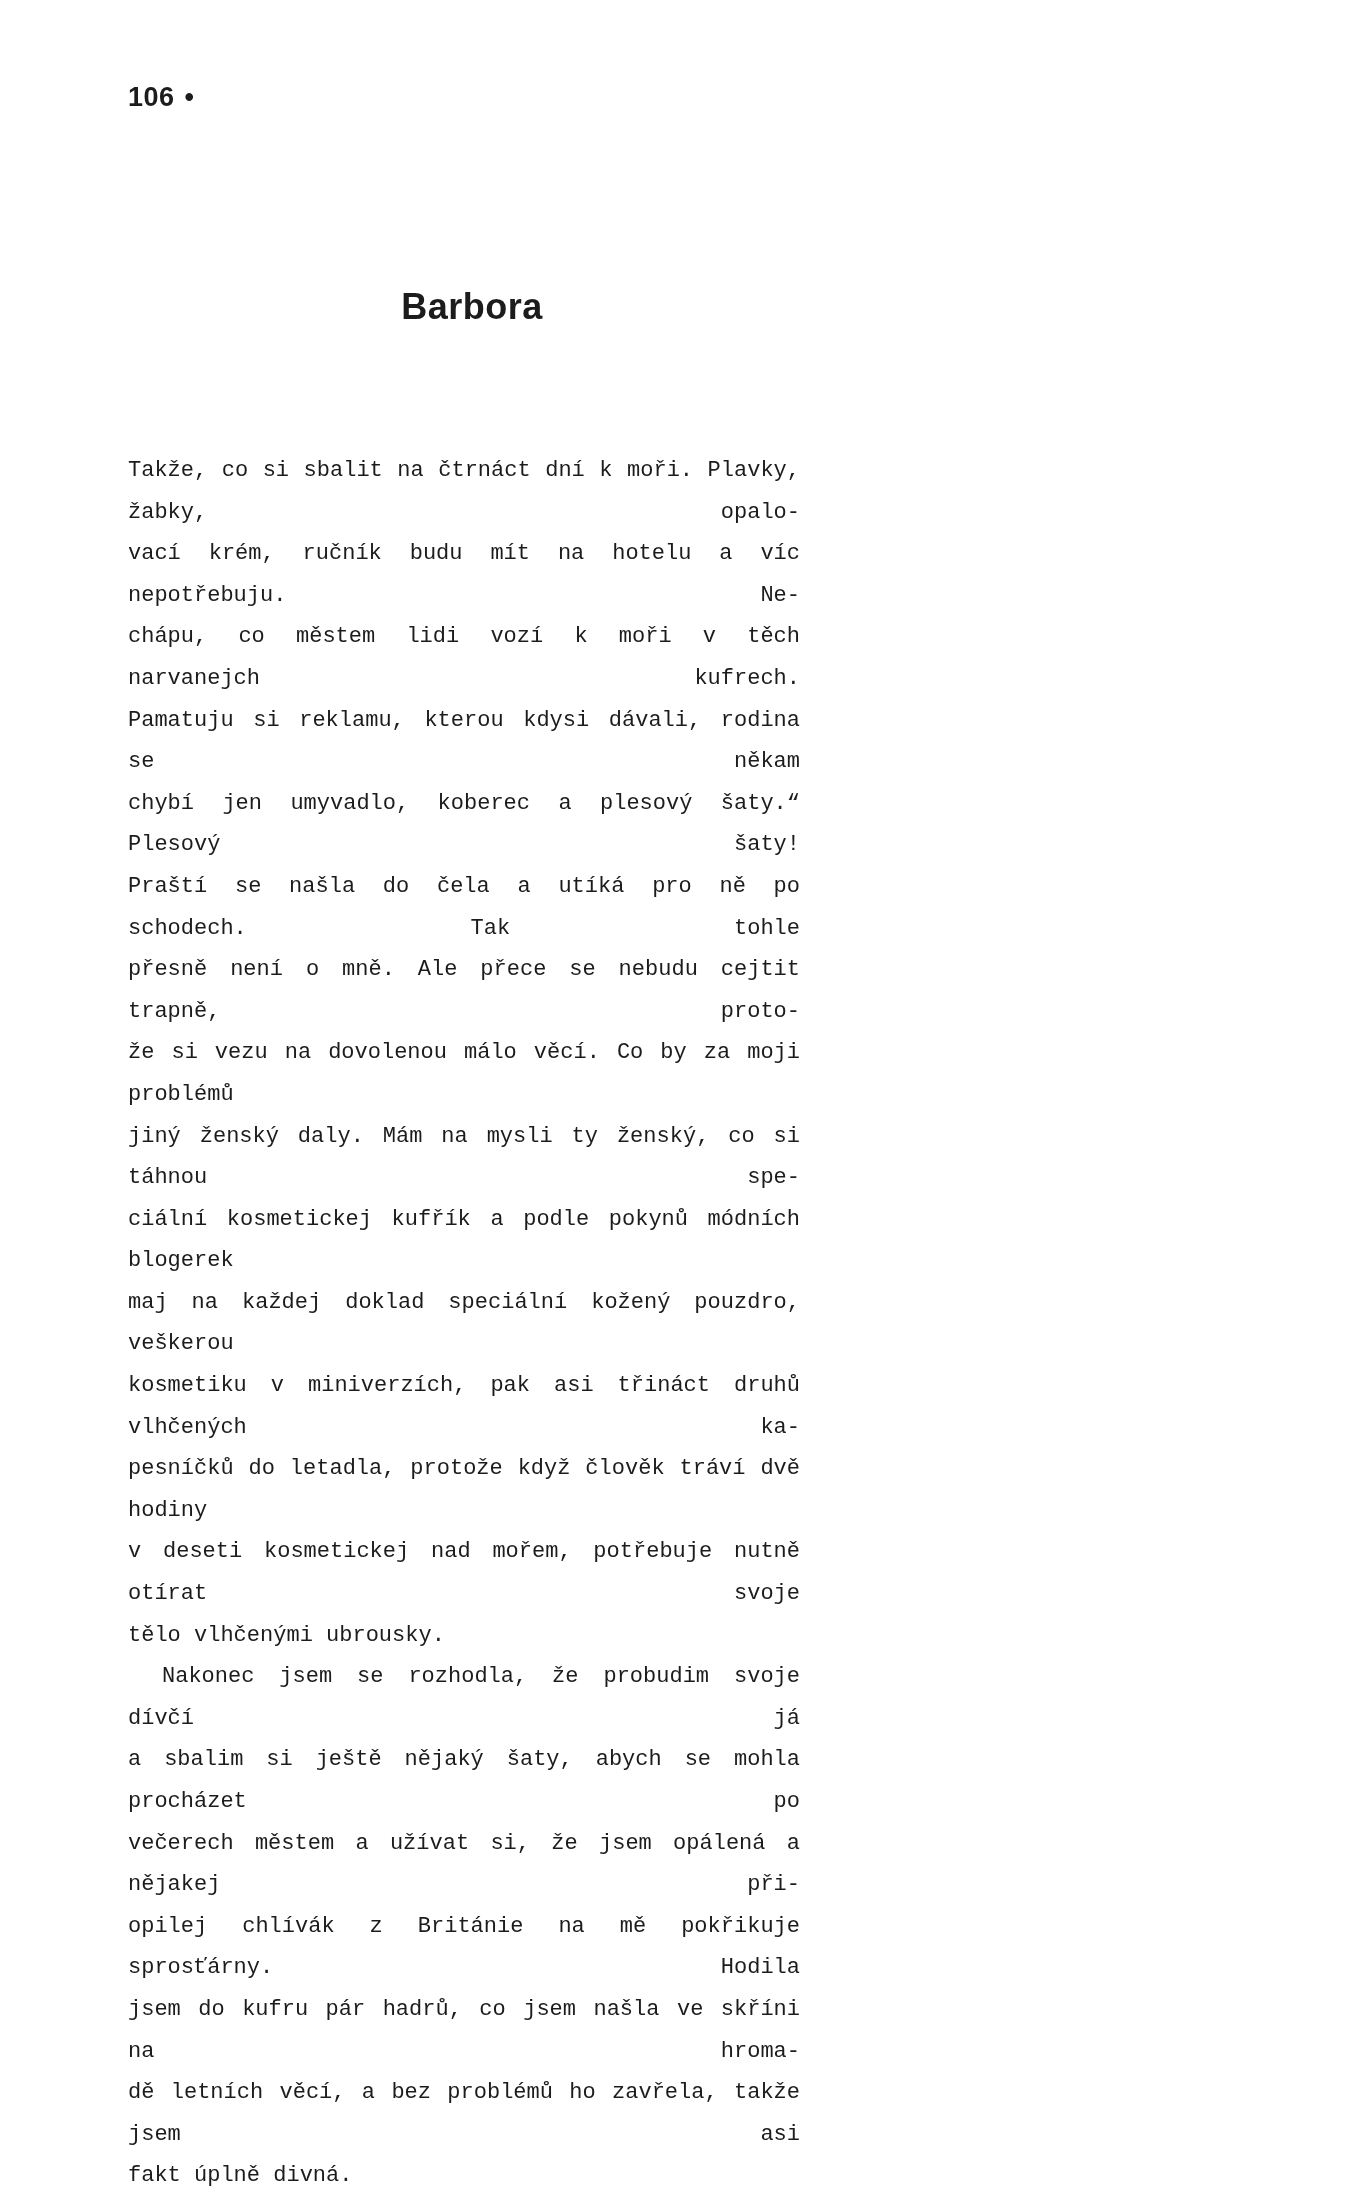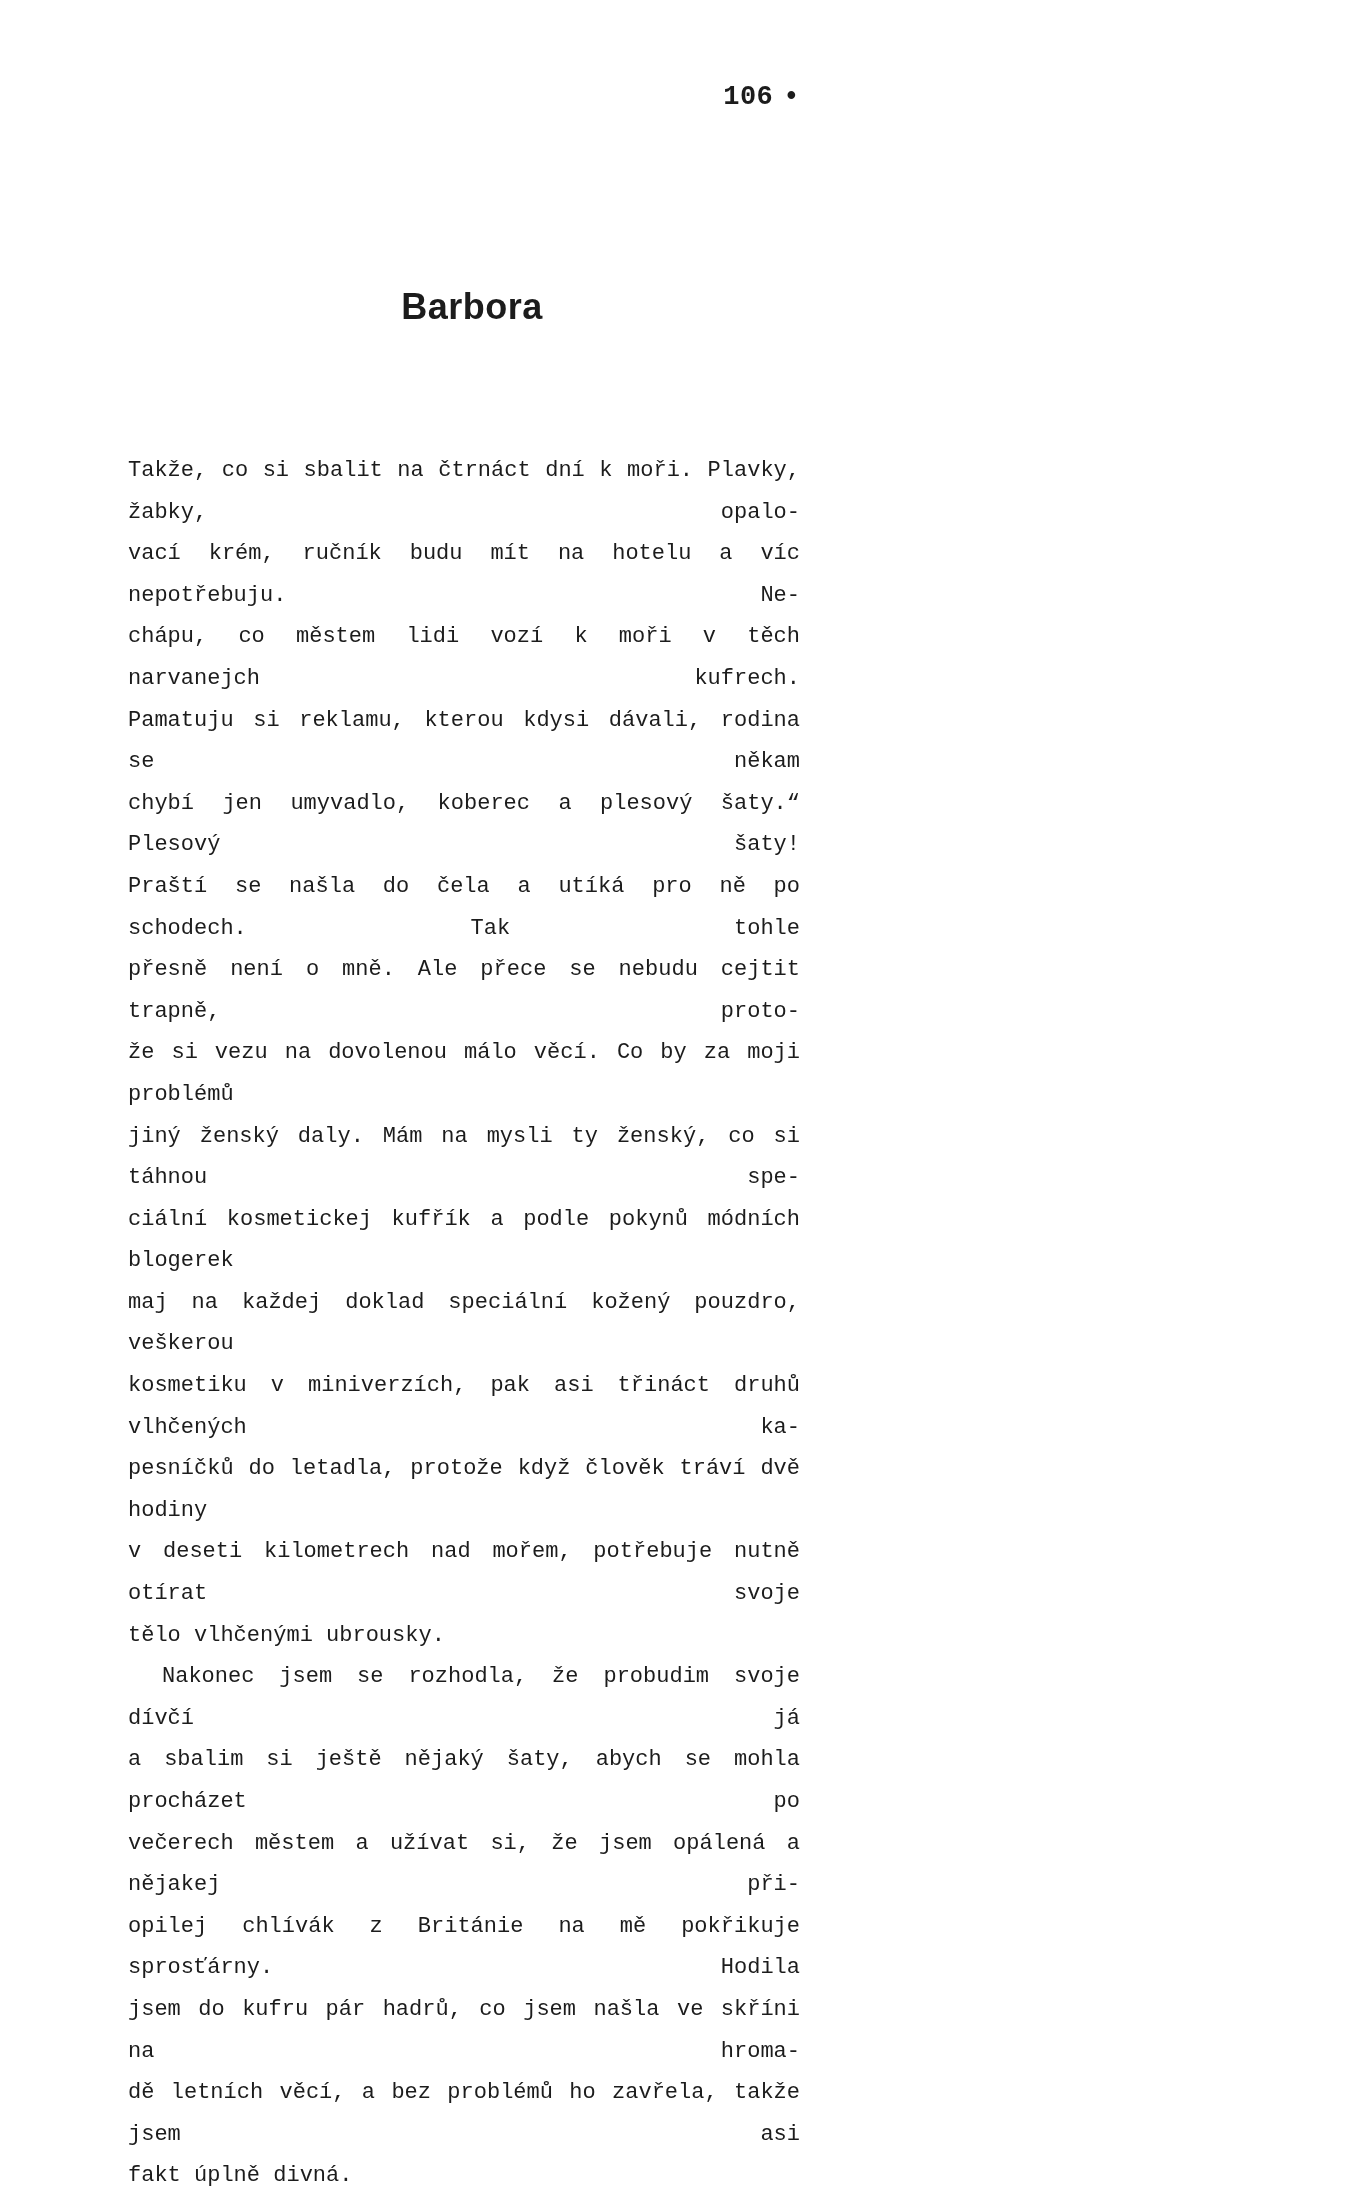--- a/index.html
+++ b/index.html
@@ -14,25 +14,23 @@
     background: #ffffff;
     font-family: "Liberation Sans", sans-serif;
     color: #1c1c1c;
     overflow: hidden;
   }
   .page-number {
     position: absolute;
     top: 82px;
     left: 128px;
     width: 672px;
-    text-align: right;
     font-weight: bold;
     font-size: 27px;
     letter-spacing: 0.5px;
-    font-family: Liberation Mono, monospace;
   }
   .page-number .bullet {
     margin-left: 10px;
   }
   .chapter-title {
     position: absolute;
     top: 278px;
     left: 128px;
     width: 672px;
     margin: 8px;
@@ -83,21 +81,21 @@
         <div class="text-line">Pamatuju si reklamu, kterou kdysi dávali, rodina se někam</div>
         <div class="text-line">chybí jen umyvadlo, koberec a plesový šaty.“ Plesový šaty!</div>
         <div class="text-line">Praští se našla do čela a utíká pro ně po schodech. Tak tohle</div>
         <div class="text-line">přesně není o mně. Ale přece se nebudu cejtit trapně, proto-</div>
         <div class="text-line">že si vezu na dovolenou málo věcí. Co by za moji problémů</div>
         <div class="text-line">jiný ženský daly. Mám na mysli ty ženský, co si táhnou spe-</div>
         <div class="text-line">ciální kosmetickej kufřík a podle pokynů módních blogerek</div>
         <div class="text-line">maj na každej doklad speciální kožený pouzdro, veškerou</div>
         <div class="text-line">kosmetiku v miniverzích, pak asi třináct druhů vlhčených ka-</div>
         <div class="text-line">pesníčků do letadla, protože když člověk tráví dvě hodiny</div>
-        <div class="text-line">v deseti kilometrech nad mořem, potřebuje nutně otírat svoje</div>
+        <div class="text-line">v deseti kosmetickej nad mořem, potřebuje nutně otírat svoje</div>
         <div class="text-line last">tělo vlhčenými ubrousky.</div>
       </div>
       <div class="paragraph">
         <div class="text-line indent">Nakonec jsem se rozhodla, že probudim svoje dívčí já</div>
         <div class="text-line">a sbalim si ještě nějaký šaty, abych se mohla procházet po</div>
         <div class="text-line">večerech městem a užívat si, že jsem opálená a nějakej při-</div>
         <div class="text-line">opilej chlívák z Británie na mě pokřikuje sprosťárny. Hodila</div>
         <div class="text-line">jsem do kufru pár hadrů, co jsem našla ve skříni na hroma-</div>
         <div class="text-line">dě letních věcí, a bez problémů ho zavřela, takže jsem asi</div>
         <div class="text-line last">fakt úplně divná.</div>

